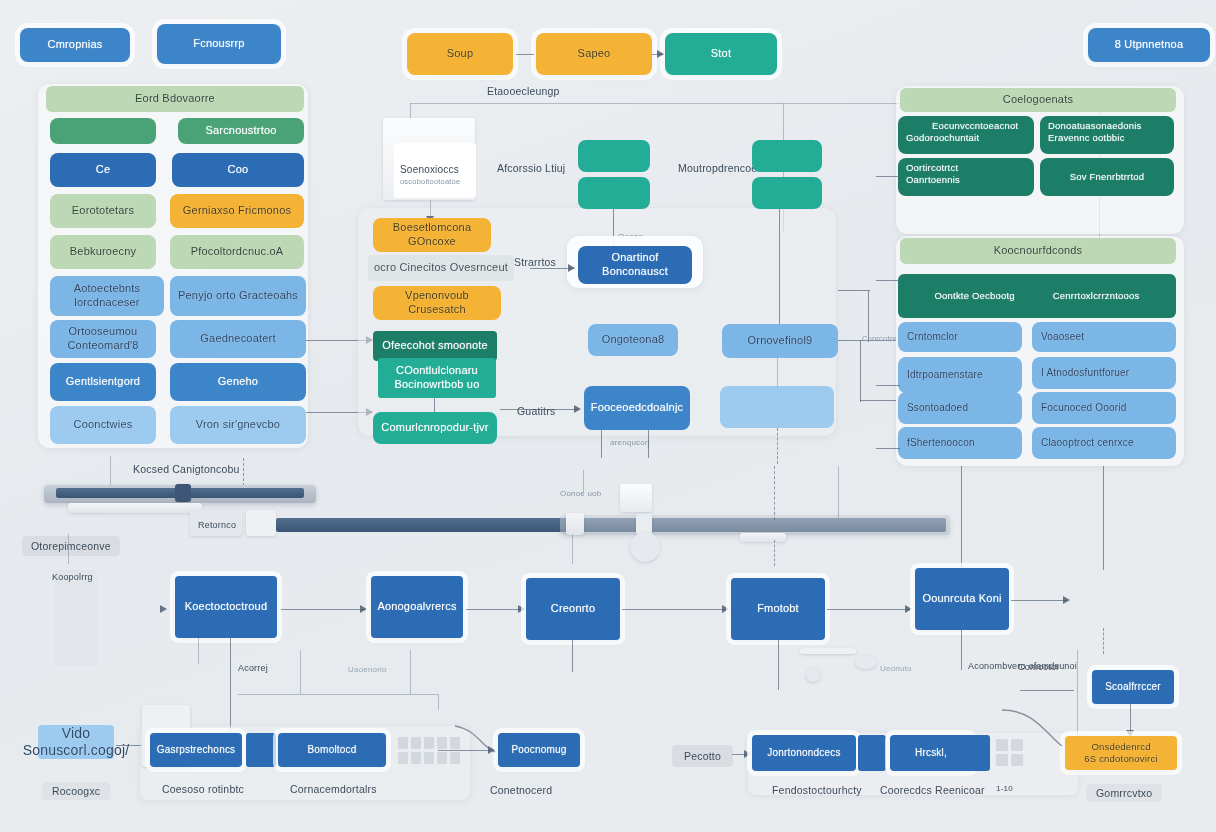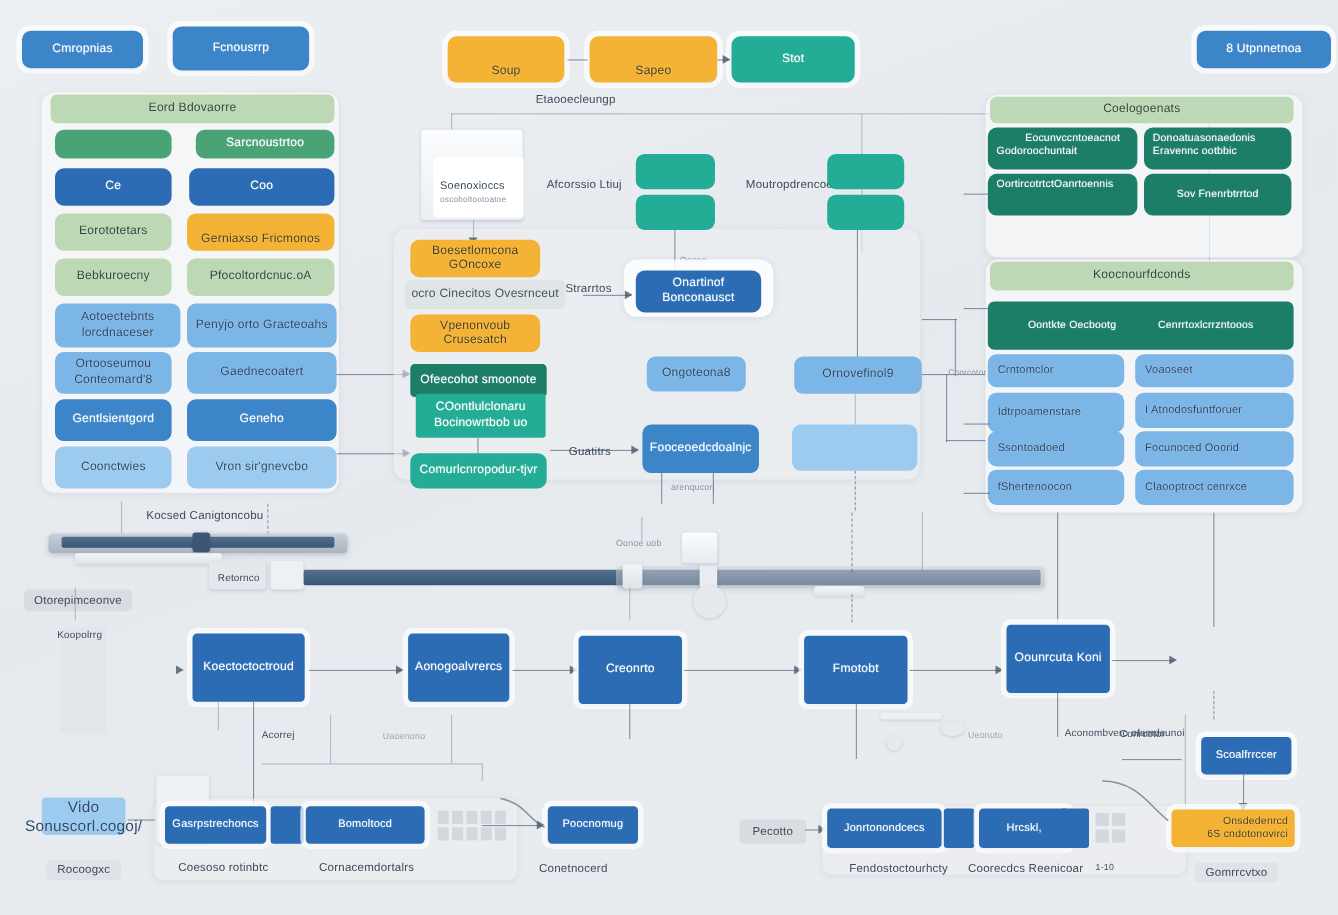--- a/index.html
+++ b/index.html
@@ -32,21 +32,21 @@
   .halo   { box-shadow: 0 0 0 5px rgba(255,255,255,.72), 0 2px 5px rgba(60,80,100,.16); }
 
   .c-blue-d   { background:#2b6cb4; color:#ffffff; }
   .c-blue-m   { background:#3d85c9; color:#ffffff; }
   .c-blue-l   { background:#7cb6e6; color:#2a4566; }
   .c-blue-xl  { background:#9ccbef; color:#2c4a69; }
   .c-teal     { background:#23ac96; color:#ffffff; }
   .c-teal-d   { background:#1d7e68; color:#ffffff; }
   .c-green-l  { background:#bcd8b4; color:#33443a; }
   .c-green-m  { background:#4aa377; color:#ffffff; }
-  .c-amber    { background:#f5b335; color:#4a3a10;align-items:flex-end; }
+  .c-amber    { background:#f5b335; color:#4a3a10; }
   .c-white    { background:#f2f4f6; color:#44515f; }
 
   
   .panel {
     position: absolute;
     background: rgba(250,251,252,.66);
     border-radius: 12px;
     box-shadow: 0 1px 6px rgba(70,90,110,.10);
   }
   .panel-dim { background: rgba(236,239,242,.55); }
@@ -224,21 +224,21 @@
   <div class="node c-teal" style="left:752px; top:140px; width:70px; height:32px;"></div>
   <div class="node c-teal" style="left:752px; top:177px; width:70px; height:32px;"></div>
   <div class="ln v" style="left:779px; top:209px; height:118px;"></div>
 
   <div class="node c-amber" style="left:373px; top:218px; width:118px; height:34px;">
     <span>Boesetlomcona GOncoxe</span>
   </div>
   <div class="node c-white" style="left:368px; top:255px; width:146px; height:26px; background:#dfe4e4; border-radius:4px;">
     <span>ocro Cinecitos Ovesrnceut</span>
   </div>
-  <div class="node c-amber" style="left:373px; top:286px; width:118px; height:34px;">
+  <div class="node c-amber" style="left:373px; top:286px; width:128px; height:34px;">
     <span>Vpenonvoub Crusesatch</span>
   </div>
   <div class="node c-teal-d" style="left:373px; top:331px; width:124px; height:30px; border-radius:4px;">
     <span>Ofeecohot smoonote</span>
   </div>
   <div class="node c-teal" style="left:378px; top:358px; width:118px; height:40px; border-radius:3px; flex-direction:column;">
     <span>COontlulclonaru Bocinowrtbob uo</span>
   </div>
   <div class="ln v" style="left:434px; top:398px; height:14px;"></div>
   <div class="node c-teal" style="left:373px; top:412px; width:124px; height:32px;">
@@ -287,21 +287,21 @@
   </div>
 
   <div class="node c-teal-d" style="left:898px; top:116px; width:136px; height:38px; justify-content:flex-start; flex-direction:column; align-items:flex-start; padding:4px 8px;">
     <span style="font-size:9.5px;padding-left:26px;">Eocunvccntoeacnot</span>
     <span style="font-size:9.5px;">Godoroochuntait</span>
   </div>
   <div class="node c-teal-d" style="left:1040px; top:116px; width:134px; height:38px; justify-content:flex-start; flex-direction:column; align-items:flex-start; padding:4px 8px;">
     <span style="font-size:9.5px;">Donoatuasonaedonis</span>
     <span style="font-size:9.5px;">Eravennc ootbbic</span>
   </div>
-  <div class="node c-teal-d" style="left:898px; top:158px; width:136px; height:38px; justify-content:flex-start; align-items:flex-start; padding:4px 8px;">
+  <div class="node c-teal-d" style="left:898px; top:158px; width:136px; height:38px; justify-content:flex-start; flex-direction:column; align-items:flex-start; padding:4px 8px;">
     <span style="font-size:9.5px;">Oortircotrtct</span>
     <span style="font-size:9.5px;">Oanrtoennis</span>
   </div>
   <div class="node c-teal-d" style="left:1040px; top:158px; width:134px; height:38px; justify-content:center; padding:4px 8px;">
     <span style="font-size:9.5px;">Sov Fnenrbtrrtod</span>
   </div>
 
   <div class="ln h" style="left:876px; top:176px; width:24px;"></div>
 
   <div class="panel" style="left:896px; top:236px; width:288px; height:230px;"></div>

